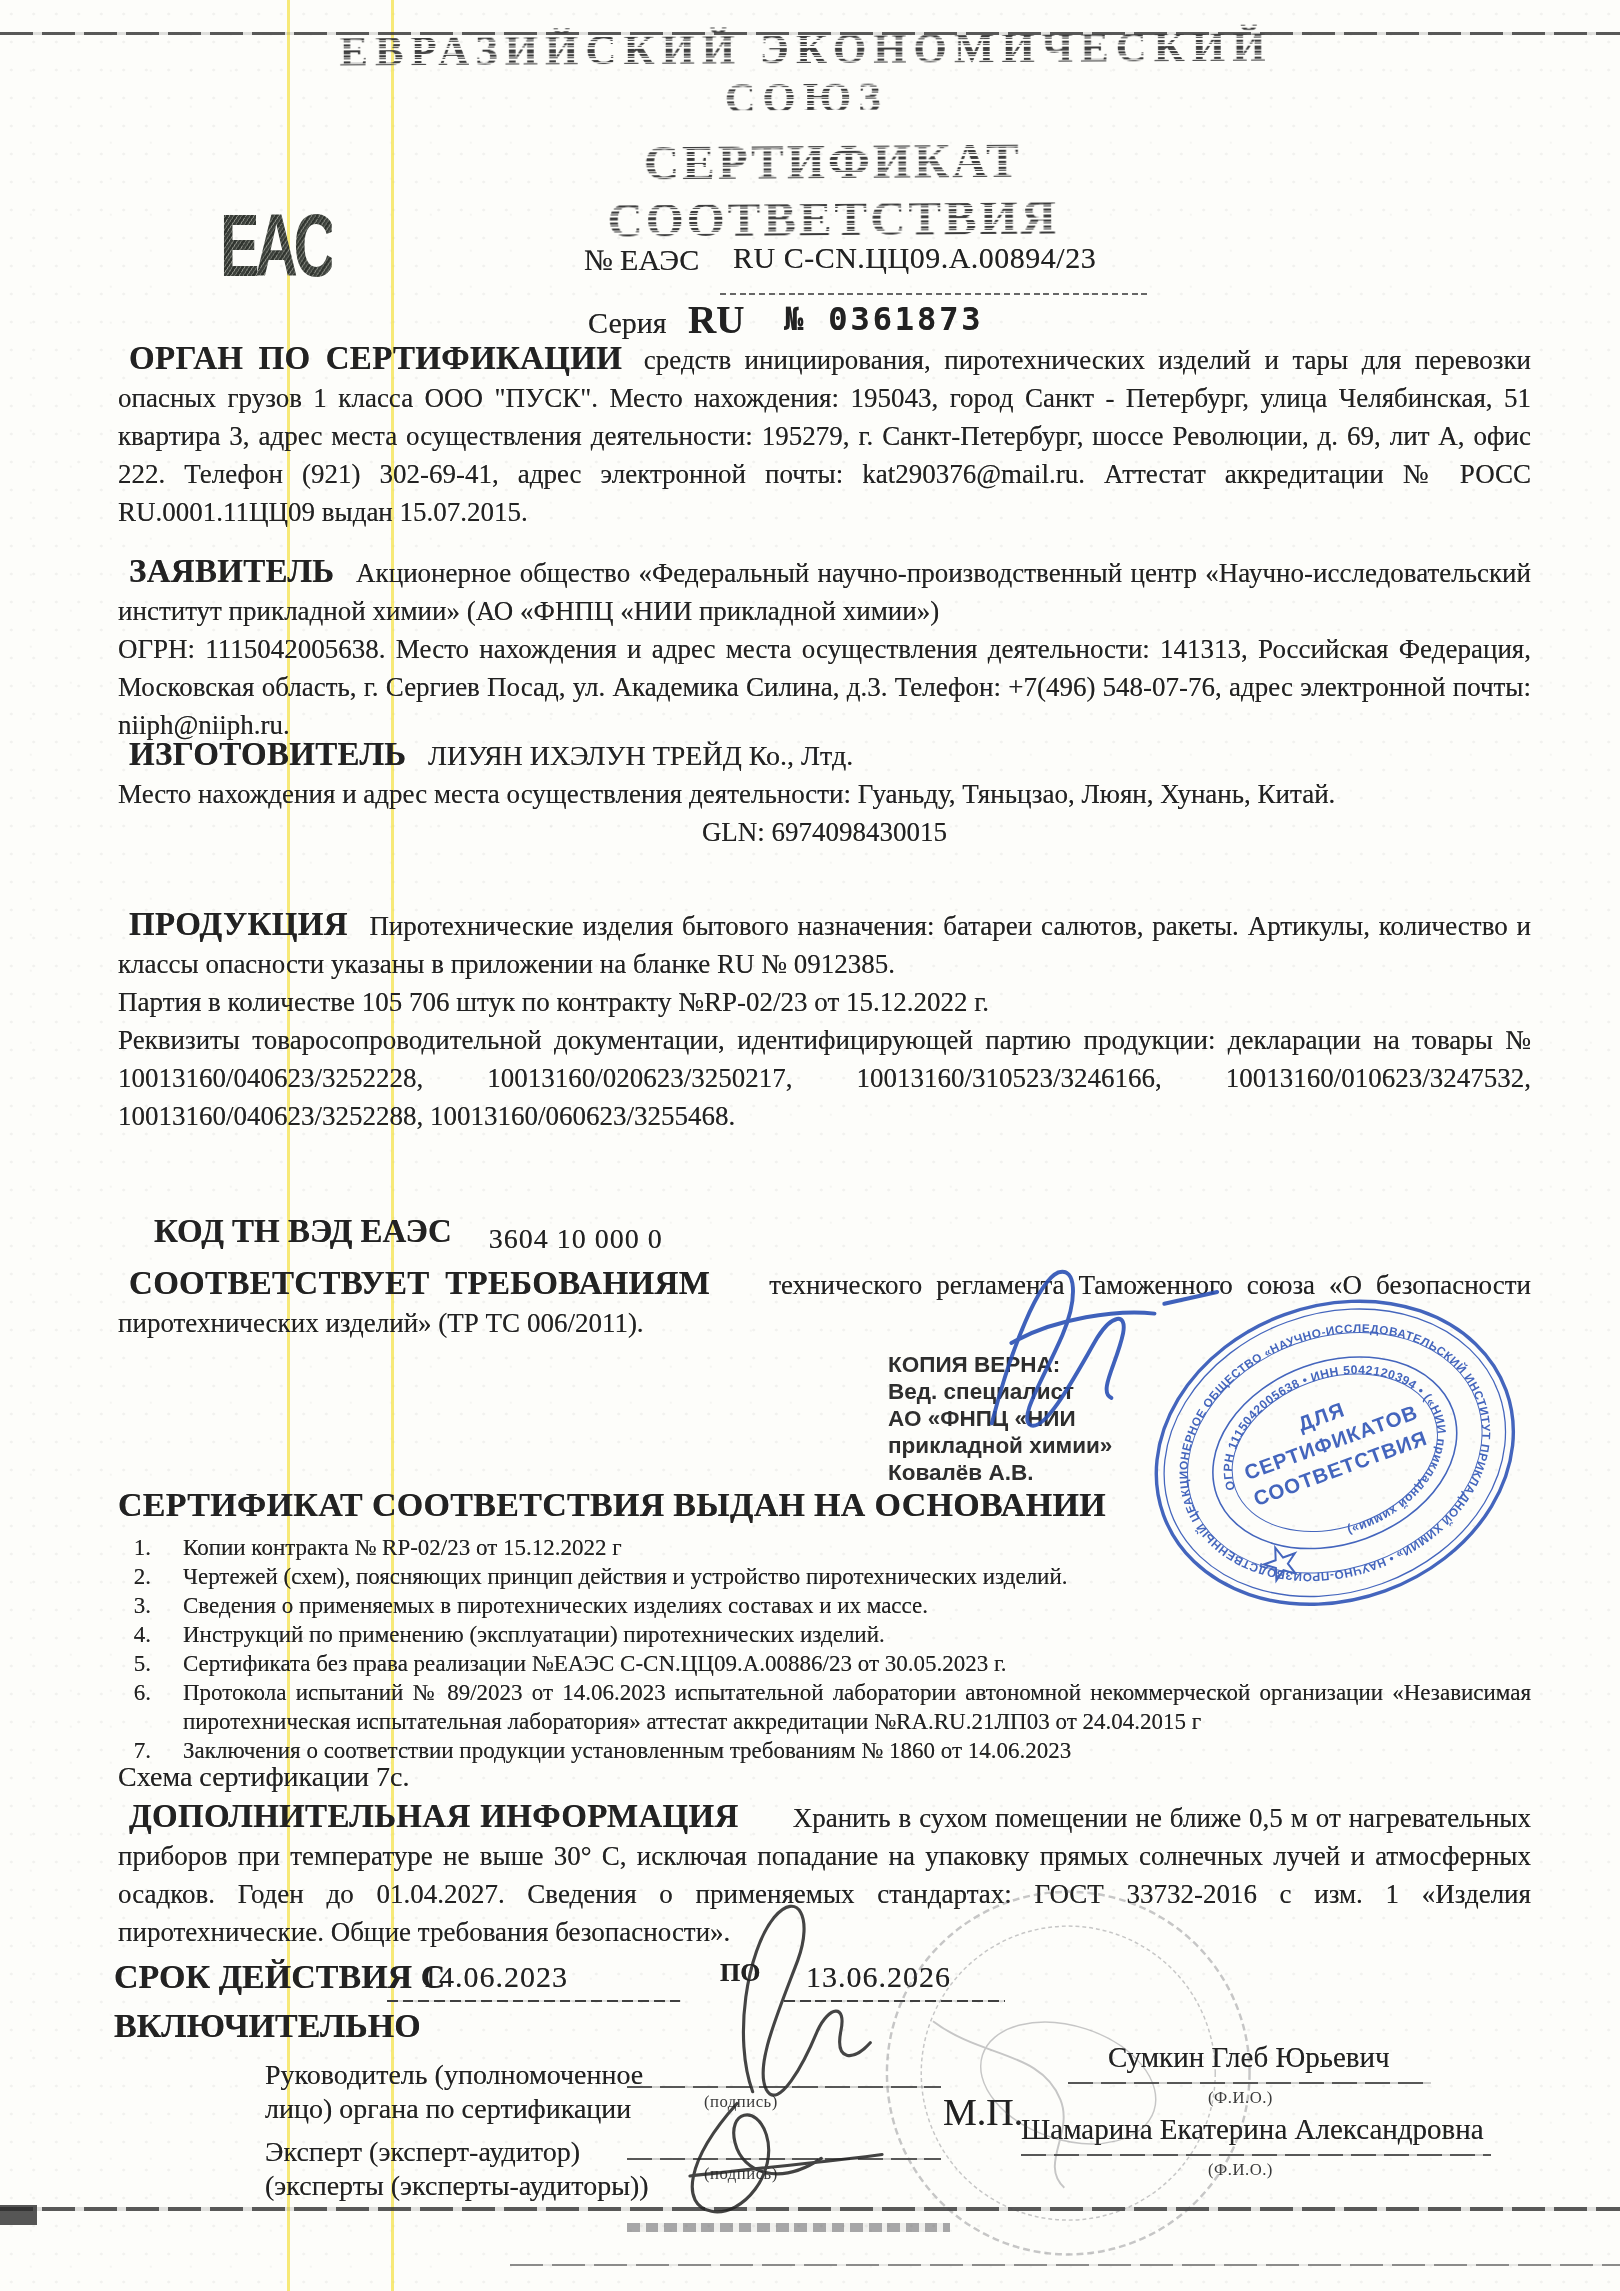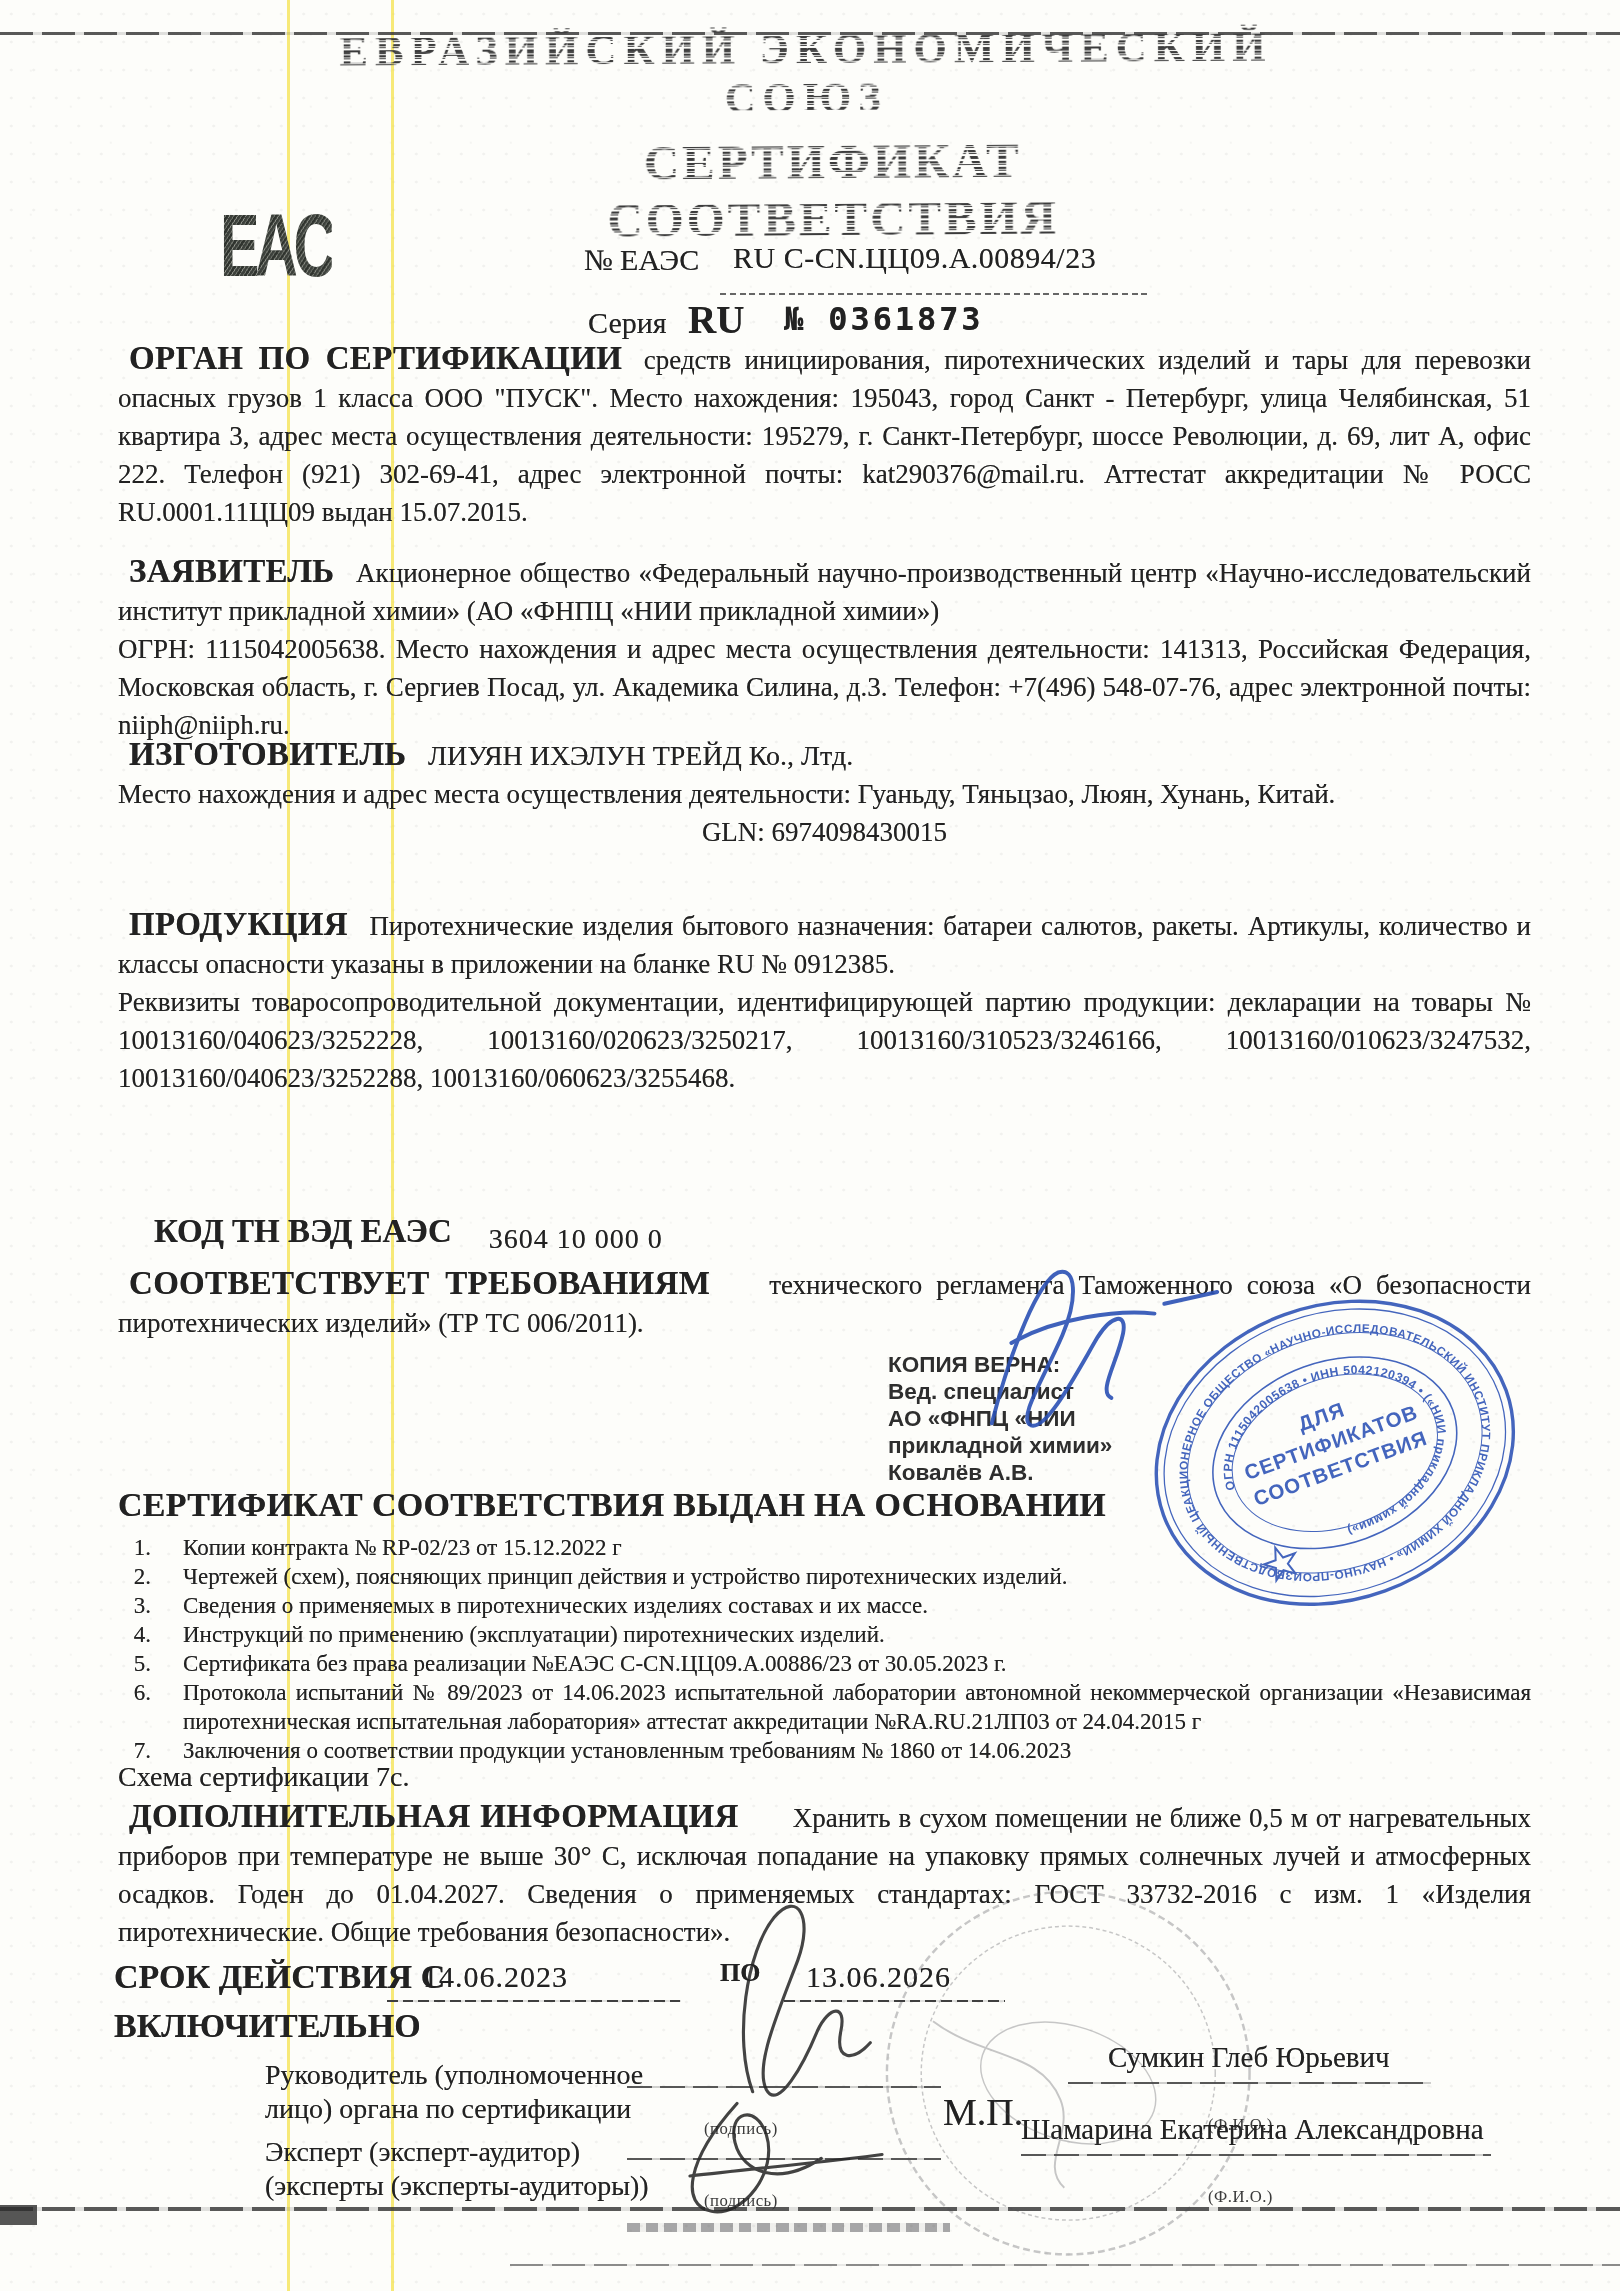--- a/index.html
+++ b/index.html
@@ -30,21 +30,21 @@
     font-family:"Liberation Sans",sans-serif;font-weight:700;font-size:80px;letter-spacing:-5.9px;
     color:transparent;
     background:repeating-linear-gradient(135deg,#3c403b 0 2.9px,#767a72 2.9px 3.9px,#2f332e 3.9px 6.9px,#989b92 6.9px 7.8px);
     -webkit-background-clip:text;background-clip:text;
     transform:scale(.74,1.12);transform-origin:left top;filter:blur(0.3px);
   }
   .dash-line{height:2.9px;background:repeating-linear-gradient(90deg,#2f2f2f 0 33px,rgba(47,47,47,.18) 33px 42px);opacity:.8;}
   .dot-line{height:2px;background:repeating-linear-gradient(90deg,#4c4c4c 0 5.9px,transparent 5.9px 9.8px);opacity:.85;}
   .d-under{height:2px;background:repeating-linear-gradient(90deg,#3f3f3f 0 10.8px,rgba(63,63,63,.15) 10.8px 15.7px);}
   .sigline{height:2px;background:repeating-linear-gradient(90deg,#3a3a3a 0 25.5px,rgba(58,58,58,.28) 25.5px 33px);opacity:.85;}
-  .caption{font-size:16.7px;color:#3a3a3a;letter-spacing:0.5px;margin-top:27px;}
+  .caption{font-size:16.7px;color:#3a3a3a;letter-spacing:0.5px;}
   .copy-note{font-family:"Liberation Sans","DejaVu Sans",sans-serif;font-weight:bold;font-size:22.5px;line-height:27px;color:#2e2e2e;}
   .basis-item{position:relative;padding-left:65px;font-size:23px;line-height:29px;text-align:justify;}
   .basis-item .num{position:absolute;left:15.7px;}
   .name{font-size:29px;white-space:nowrap;}
   .role{font-size:28px;line-height:34px;}
   .fineprint{width:323px;height:8.8px;opacity:.55;filter:blur(0.7px);
     background:repeating-linear-gradient(90deg,rgba(55,55,60,.8) 0 12.7px,rgba(55,55,60,.12) 12.7px 18.6px);}
   svg.overlay{position:absolute;left:0;top:0;pointer-events:none;}
   .stamp-text{font-family:"Liberation Sans",sans-serif;font-weight:bold;}
 </style>
@@ -82,20 +82,21 @@
   </div>
 
   <div class="abs sec scan" style="top:737px;">
     <p><span class="h">ИЗГОТОВИТЕЛЬ</span><span style="font-size:28px;margin-top:28px;">ЛИУЯН ИХЭЛУН ТРЕЙД Ко., Лтд.</span></p>
     <p style="text-align:left;">Место нахождения и адрес места осуществления деятельности: Гуаньду, Тяньцзао, Люян, Хунань, Китай.</p>
     <p style="text-align:center;">GLN: 6974098430015</p>
   </div>
 
   <div class="abs sec scan" style="top:907px;">
     <p><span class="h">ПРОДУКЦИЯ</span><span>Пиротехнические изделия бытового назначения: батареи салютов, ракеты. Артикулы, количество и классы опасности указаны в приложении на бланке RU № 0912385.</span></p>
+    <p style="text-align:left;">Партия в количестве 105 706 штук по контракту №RP-02/23 от 15.12.2022 г.</p>
     <p>Реквизиты товаросопроводительной документации, идентифицирующей партию продукции: декларации на товары № 10013160/040623/3252228, 10013160/020623/3250217, 10013160/310523/3246166, 10013160/010623/3247532, 10013160/040623/3252288, 10013160/060623/3255468.</p>
   </div>
 
   <div class="abs scan" style="left:118px;top:1213px;">
     <span style="font-weight:bold;font-size:33px;margin-left:36px;">КОД ТН ВЭД ЕАЭС</span>
     <span style="font-size:28px;margin-left:33px;position:relative;top:5.9px;letter-spacing:1px;">3604 10 000 0</span>
   </div>
 
   <div class="abs sec scan" style="top:1266px;">
     <p><span class="h" style="padding-right:59px;">СООТВЕТСТВУЕТ ТРЕБОВАНИЯМ</span><span>технического регламента Таможенного союза «О безопасности пиротехнических изделий» (ТР ТС 006/2011).</span></p>

